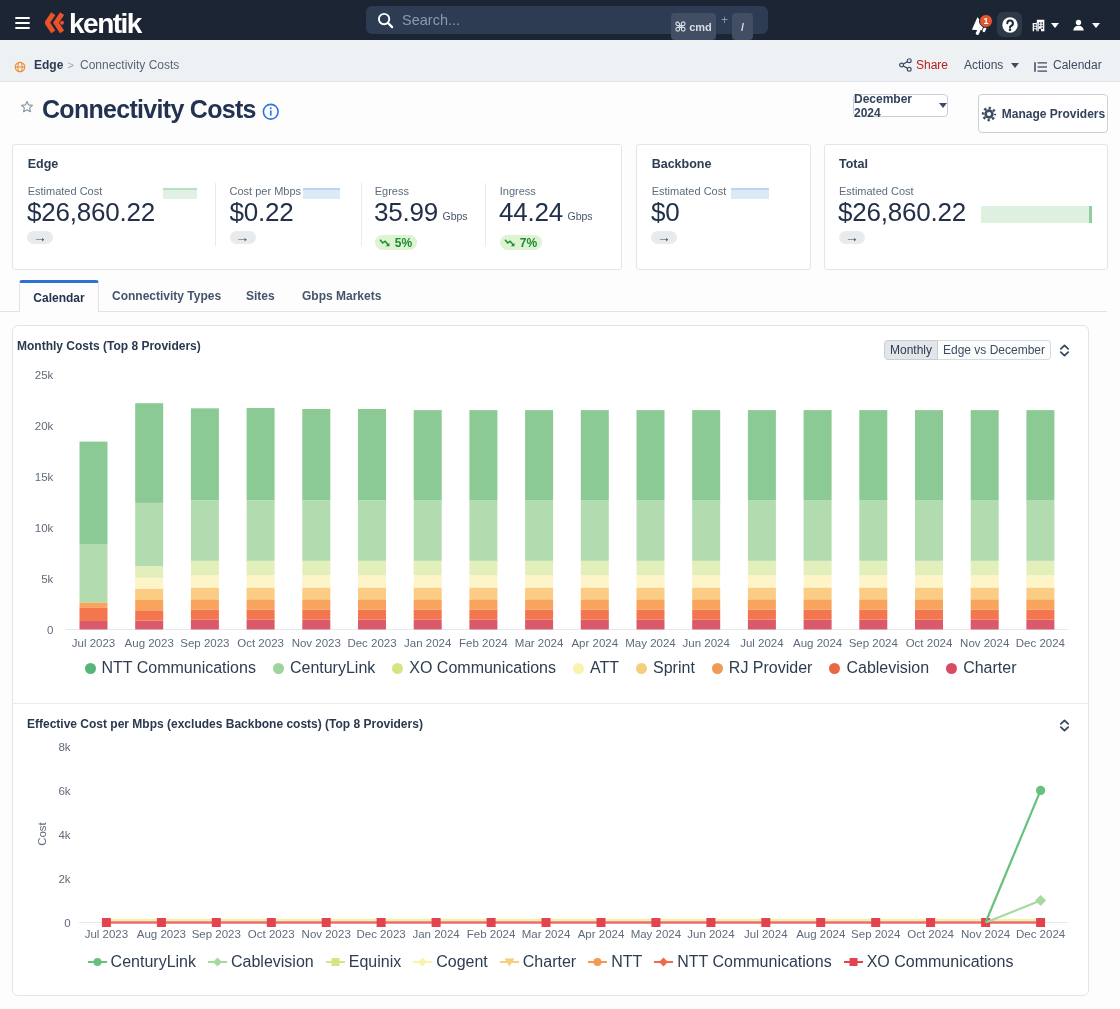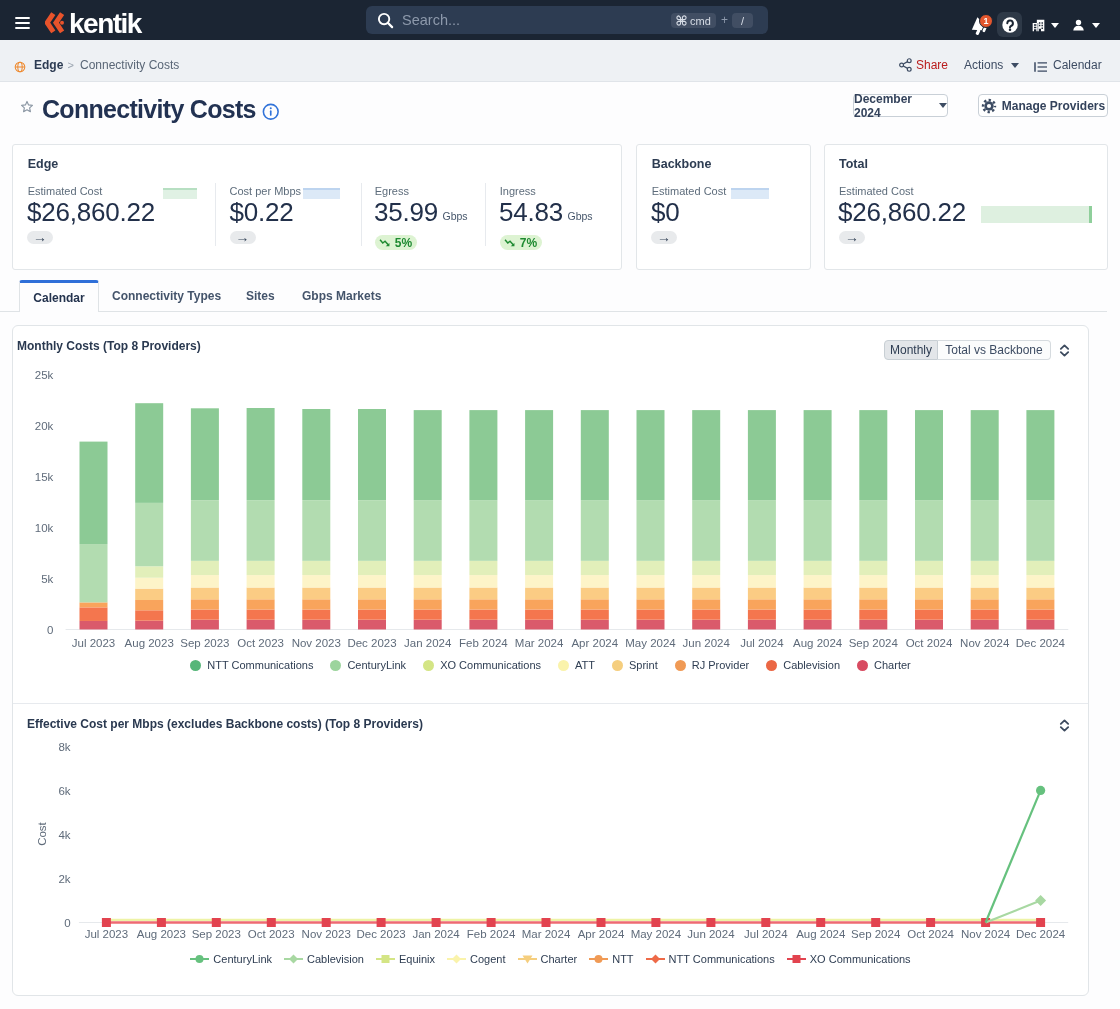--- a/index.html
+++ b/index.html
@@ -1,19 +1,19 @@
 <!DOCTYPE html>
 <html><head><meta charset="utf-8"><title>Connectivity Costs</title>
 <style>
 *{margin:0;padding:0;box-sizing:border-box}
 html,body{width:1120px;height:1009px;background:#fdfdfe;font-family:"Liberation Sans",sans-serif;position:relative;overflow:hidden}
 .abs{position:absolute}
 #topbar{position:absolute;left:0;top:0;width:1120px;height:40px;background:#1b2533}
 #search{position:absolute;left:366px;top:6px;width:402px;height:28px;background:#2d3c52;border-radius:6px}
-.kcap{position:absolute;background:#414e63;border-radius:4px;color:#d7dde6;font-size:11px;font-weight:normal;display:flex;align-items:center;justify-content:center;gap:3px;height:15px}
+.kcap{position:absolute;background:#414e63;border-radius:4px;color:#d7dde6;font-size:11px;font-weight:bold;display:flex;align-items:center;justify-content:center;gap:3px;height:27px}
 #crumb{position:absolute;left:0;top:40px;width:1120px;height:42px;background:#eef1f4;border-bottom:1px solid #e0e4e9}
 #crumb span{position:absolute}
 #titlerow{position:absolute;left:0;top:82px;width:1120px;height:62px;background:#fdfdfe}
 .btn{background:#fff;border:1px solid #c9d0d7;border-radius:4px;color:#34435c;font-size:12px;font-weight:bold;display:inline-flex;align-items:center;justify-content:center;gap:5px;position:absolute}
 .card{position:absolute;background:#fff;border:1px solid #e2e6e9;border-radius:3px}
 .cardtitle{font-size:12.5px;font-weight:bold;color:#2d3c52;position:absolute;line-height:1}
 .lab{font-size:11px;color:#5d6c7b;position:absolute;line-height:1}
 .val{font-size:26px;color:#22304a;position:absolute;letter-spacing:-0.2px;line-height:1}
 .vdiv{position:absolute;width:1px;background:#e7eaee}
 .pill{position:absolute;width:26px;height:13.5px;border-radius:7px;background:#e8eaec;color:#39485c;display:flex;align-items:center;justify-content:center;font-size:14px}
@@ -22,21 +22,21 @@
 #tabs{position:absolute;left:0;top:280px;width:1120px;height:32px}
 .tabline{position:absolute;left:0;top:31px;width:1107px;height:1px;background:#dfe3e6}
 .tab-active{position:absolute;left:19px;top:0;width:80px;height:32px;background:#fdfdfe;border:1px solid #dfe3e6;border-bottom:none;border-top:3px solid #2f6fd8;border-radius:3px 3px 0 0;display:flex;align-items:center;justify-content:center;font-size:12px;font-weight:bold;color:#24334e;z-index:2}
 .tab{position:absolute;top:0;height:31px;display:flex;align-items:center;font-size:12px;font-weight:bold;color:#44546b}
 #panel{position:absolute;left:12px;top:325px;width:1077px;height:671px;background:#fff;border:1px solid #e1e5e8;border-radius:6px}
 .ctitle{position:absolute;font-size:12px;font-weight:bold;color:#2a3950;line-height:1}
 .seg{position:absolute;display:flex;height:20px;font-size:12px}
 .seg div{display:flex;align-items:center;justify-content:center;border:1px solid #c8cfd4}
 .seg .on{width:54px;background:#e3e6e9;color:#2e3d52;border-radius:4px 0 0 4px}
 .seg .off{width:113px;background:#fbfcfc;color:#3d4c63;border-left:none;border-color:#d6dbdf;border-radius:0 4px 4px 0}
-.legend{position:absolute;width:100%;display:flex;justify-content:center;font-size:11px;color:#2e3d52;align-items:flex-end}
+.legend{position:absolute;width:100%;display:flex;justify-content:center;font-size:16px;color:#2e3d52;align-items:flex-end}
 .li{display:inline-flex;align-items:center}
 .dot{width:11px;height:11px;border-radius:50%;display:inline-block;margin-right:6px}
 .cw{width:0;height:0;border-left:4.5px solid transparent;border-right:4.5px solid transparent;border-top:5px solid #fff;display:inline-block;position:absolute}
 .cd{width:0;height:0;border-left:4.5px solid transparent;border-right:4.5px solid transparent;border-top:5px solid #3d4c63;display:inline-block}
 .spark{position:absolute}
 </style></head>
 <body>
 <div id="topbar">
   <div class="abs" style="left:15px;top:15px"><svg width="15" height="12" viewBox="0 0 15 12">
         <g stroke="#fff" stroke-width="1.9" stroke-linecap="round">
@@ -136,21 +136,21 @@
   <div class="abs" style="left:20px;top:17.7px"><svg width="14" height="14" viewBox="0 0 16 16">
         <path d="M8 1.6 L9.8 5.6 L14.2 6.1 L11 9 L11.9 13.3 L8 11.1 L4.1 13.3 L5 9 L1.8 6.1 L6.2 5.6 Z" fill="none" stroke="#8a96a3" stroke-width="1.3" stroke-linejoin="round"></path>
       </svg></div>
   <div class="abs" style="left:42px;top:14.6px;font-size:25px;font-weight:bold;color:#223252;letter-spacing:-0.7px;line-height:1">Connectivity Costs</div>
   <div class="abs" style="left:262px;top:20.7px"><svg width="17.5" height="17.5" viewBox="0 0 19 19">
         <circle cx="9.5" cy="9.5" r="8" fill="none" stroke="#3173d9" stroke-width="1.7"></circle>
         <circle cx="9.5" cy="5.6" r="1.1" fill="#3173d9"></circle>
         <rect x="8.6" y="8" width="1.8" height="6" rx="0.9" fill="#3173d9"></rect>
       </svg></div>
   <div class="btn" style="left:853px;top:12px;width:95px;height:23px">December 2024<span class="cd"></span></div>
-  <div class="btn" style="left:978px;top:12px;width:130px;height:23px"><svg width="16" height="16" viewBox="0 0 16 16">
+  <div class="btn" style="left:978px;top:12px;width:130px;height:39px"><svg width="16" height="16" viewBox="0 0 16 16">
         <circle cx="8" cy="8" r="6" fill="none" stroke="#3d4c63" stroke-width="2.4" stroke-dasharray="2.35 2.36" stroke-dashoffset="1.1"></circle>
         <circle cx="8" cy="8" r="4.7" fill="#3d4c63"></circle>
         <circle cx="8" cy="8" r="2.1" fill="#fff"></circle>
       </svg>Manage Providers</div>
 </div>
 
 <div class="card" style="left:12px;top:144px;width:610px;height:126px">
   <div class="cardtitle" style="left:14.7px;top:12.5px">Edge</div>
   <div class="lab" style="left:14.7px;top:41.3px">Estimated Cost</div>
   <div class="spark" style="left:149.5px;top:43px;width:34.5px;height:11px;background:#e0f1e4;border-top:2px solid #b7dfc2"></div>
@@ -167,21 +167,21 @@
   <div class="gbps" style="left:429.5px;top:66px">Gbps</div>
   <div class="abs" style="left:361.75px;top:88.7px"><span class="pill-g">
         <svg width="13" height="10" viewBox="0 0 14 11">
           <path d="M1 2 L4 5.5 L6.5 3.5 L10.5 8" fill="none" stroke="#1e8a31" stroke-width="1.6"></path>
           <path d="M11.3 9.2 L7.2 9.2 L11.3 5.4 Z" fill="#1e8a31"></path>
         </svg>
         <span>5%</span>
       </span></div>
   <div class="vdiv" style="left:472px;top:37.5px;height:63px"></div>
   <div class="lab" style="left:486.75px;top:41.3px">Ingress</div>
-  <div class="val" style="left:486px;top:54px">54.83</div>
+  <div class="val" style="left:486px;top:54px">44.24</div>
   <div class="gbps" style="left:554.5px;top:66px">Gbps</div>
   <div class="abs" style="left:486.75px;top:88.7px"><span class="pill-g">
         <svg width="13" height="10" viewBox="0 0 14 11">
           <path d="M1 2 L4 5.5 L6.5 3.5 L10.5 8" fill="none" stroke="#1e8a31" stroke-width="1.6"></path>
           <path d="M11.3 9.2 L7.2 9.2 L11.3 5.4 Z" fill="#1e8a31"></path>
         </svg>
         <span>7%</span>
       </span></div>
 </div>
 <div class="card" style="left:636px;top:144px;width:175px;height:126px">
@@ -374,21 +374,21 @@
         <text x="748.9" y="321" text-anchor="middle" class="ax">Jul 2024</text>
         <text x="804.6" y="321" text-anchor="middle" class="ax">Aug 2024</text>
         <text x="860.3" y="321" text-anchor="middle" class="ax">Sep 2024</text>
         <text x="916.0" y="321" text-anchor="middle" class="ax">Oct 2024</text>
         <text x="971.7" y="321" text-anchor="middle" class="ax">Nov 2024</text>
         <text x="1027.4" y="321" text-anchor="middle" class="ax">Dec 2024</text>
       </svg>
     <div class="ctitle" style="left:4px;top:14px">Monthly Costs (Top 8 Providers)</div>
     <div class="seg" style="left:871px;top:13.7px">
         <div class="on">Monthly</div>
-        <div class="off">Total vs Backbone</div>
+        <div class="off">Edge vs December</div>
       </div>
     <div class="abs" style="left:1046px;top:17px"><svg width="11" height="13" viewBox="0 0 12 14">
           <g fill="none" stroke="#3c4a5e" stroke-width="2" stroke-linecap="round" stroke-linejoin="round">
             <path d="M2 5.2 L6 1.4 L10 5.2"></path>
             <path d="M2 8.8 L6 12.6 L10 8.8"></path>
           </g>
         </svg></div>
     <div class="legend" style="top:333px;gap:17px">
         <span class="li"><span class="dot" style="background:#56b679"></span>NTT Communications</span>
         <span class="li"><span class="dot" style="background:#9cd49d"></span>CenturyLink</span>

